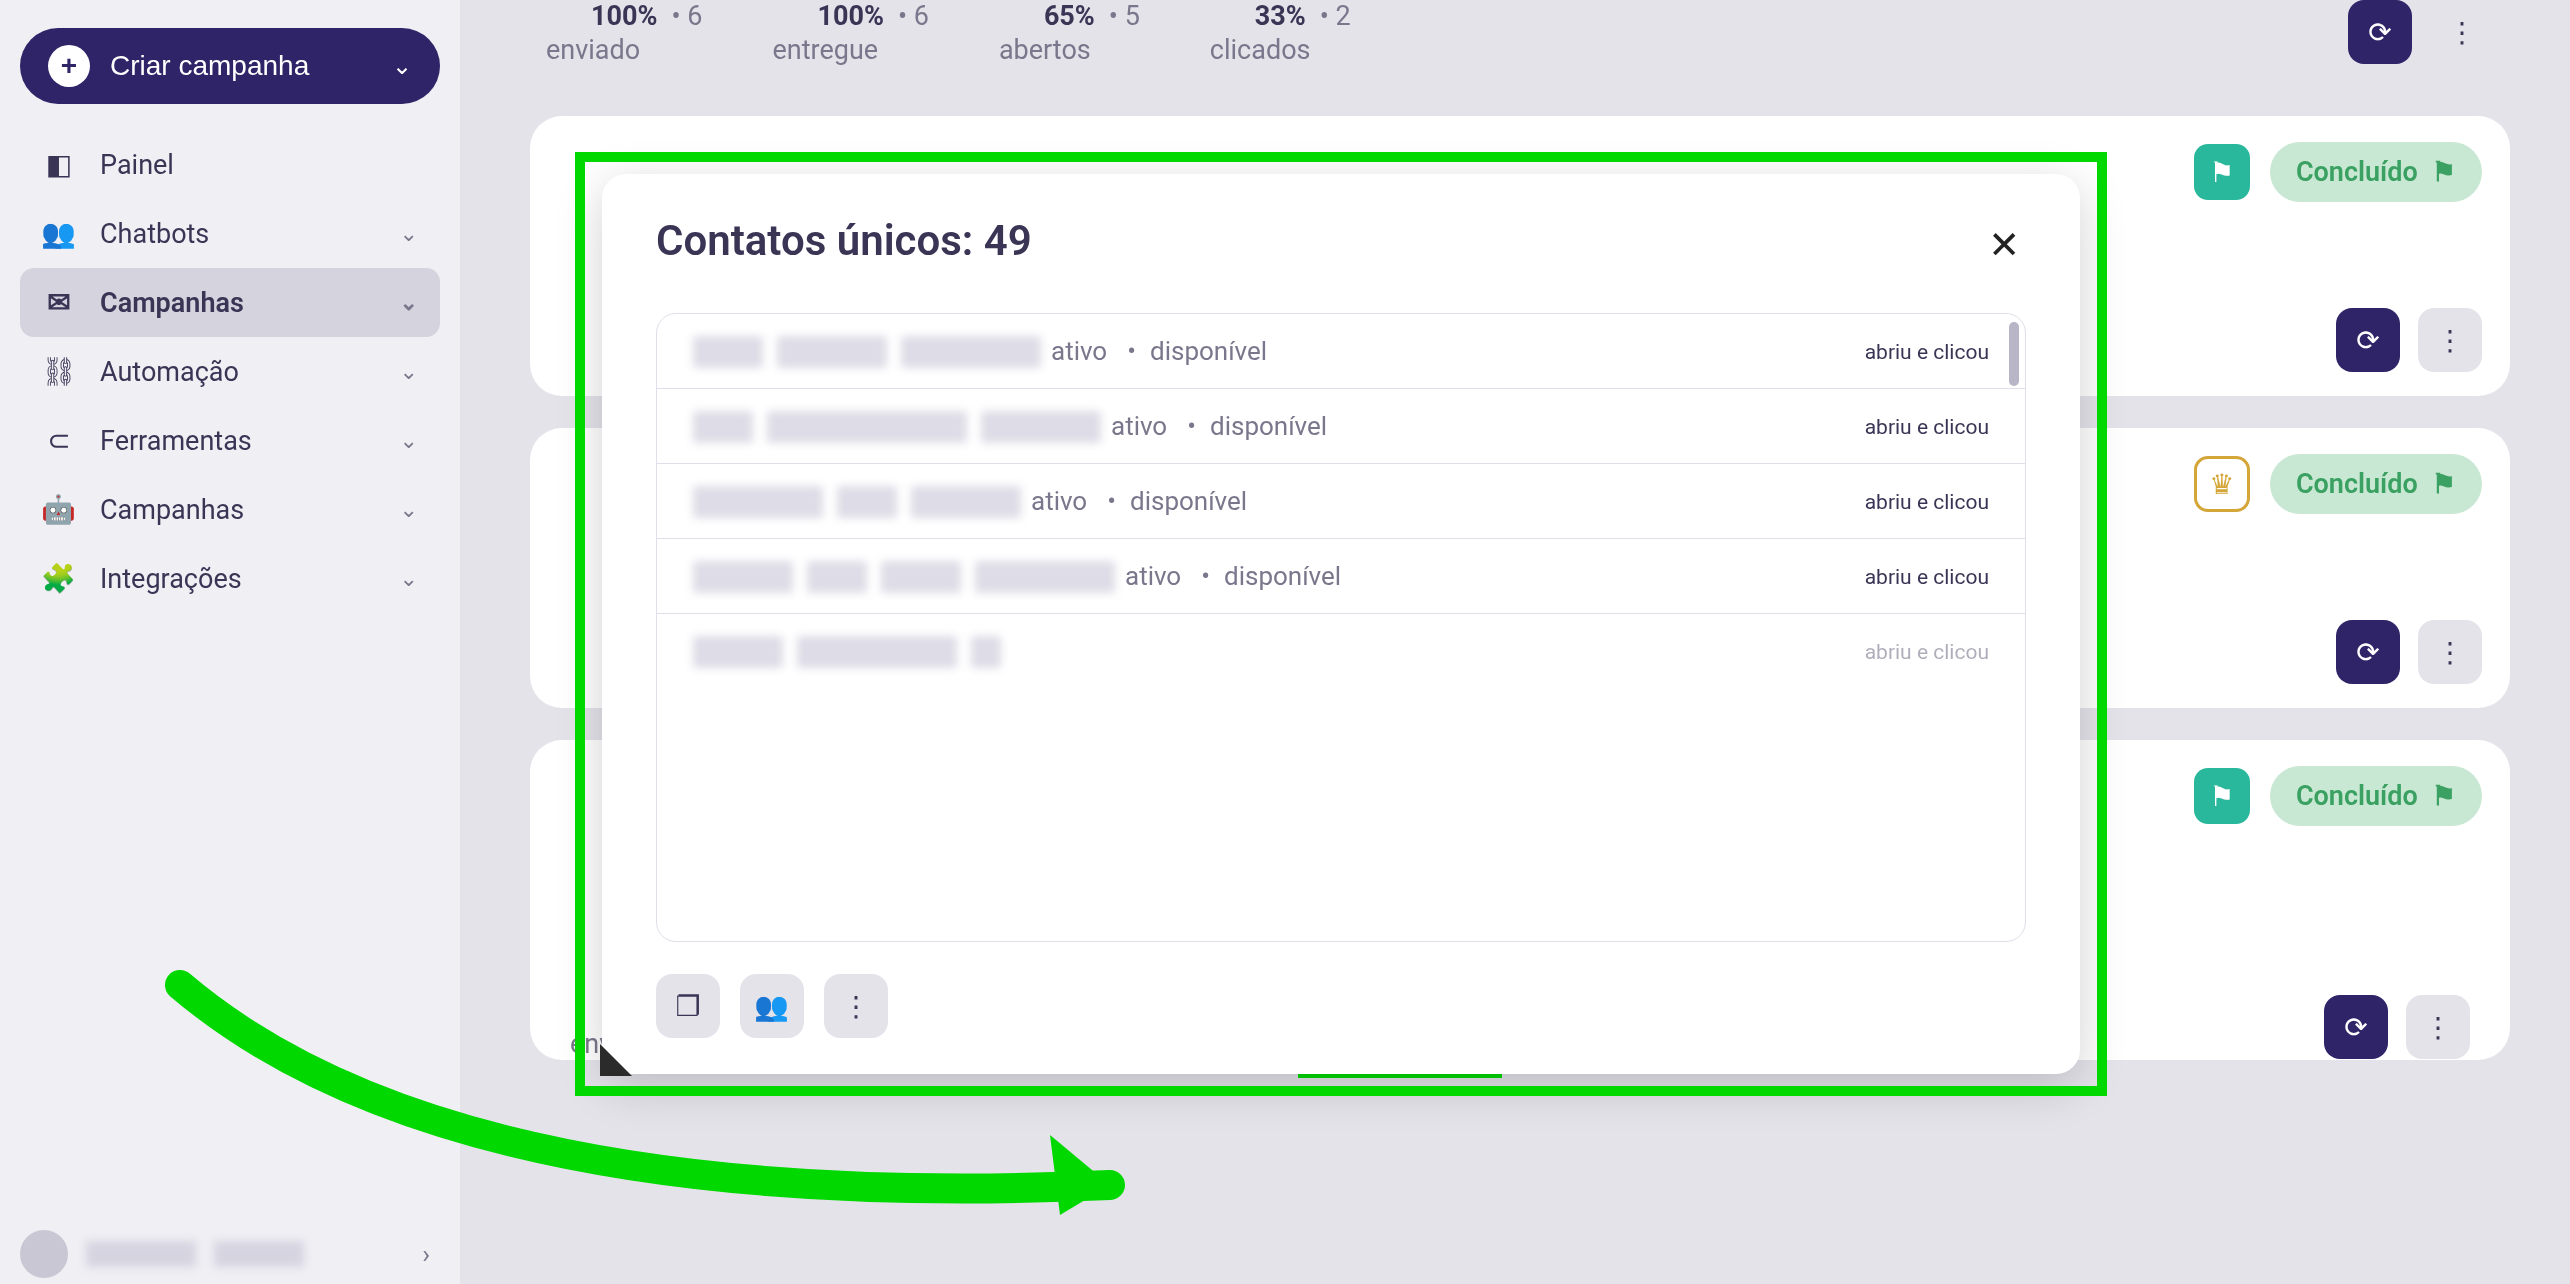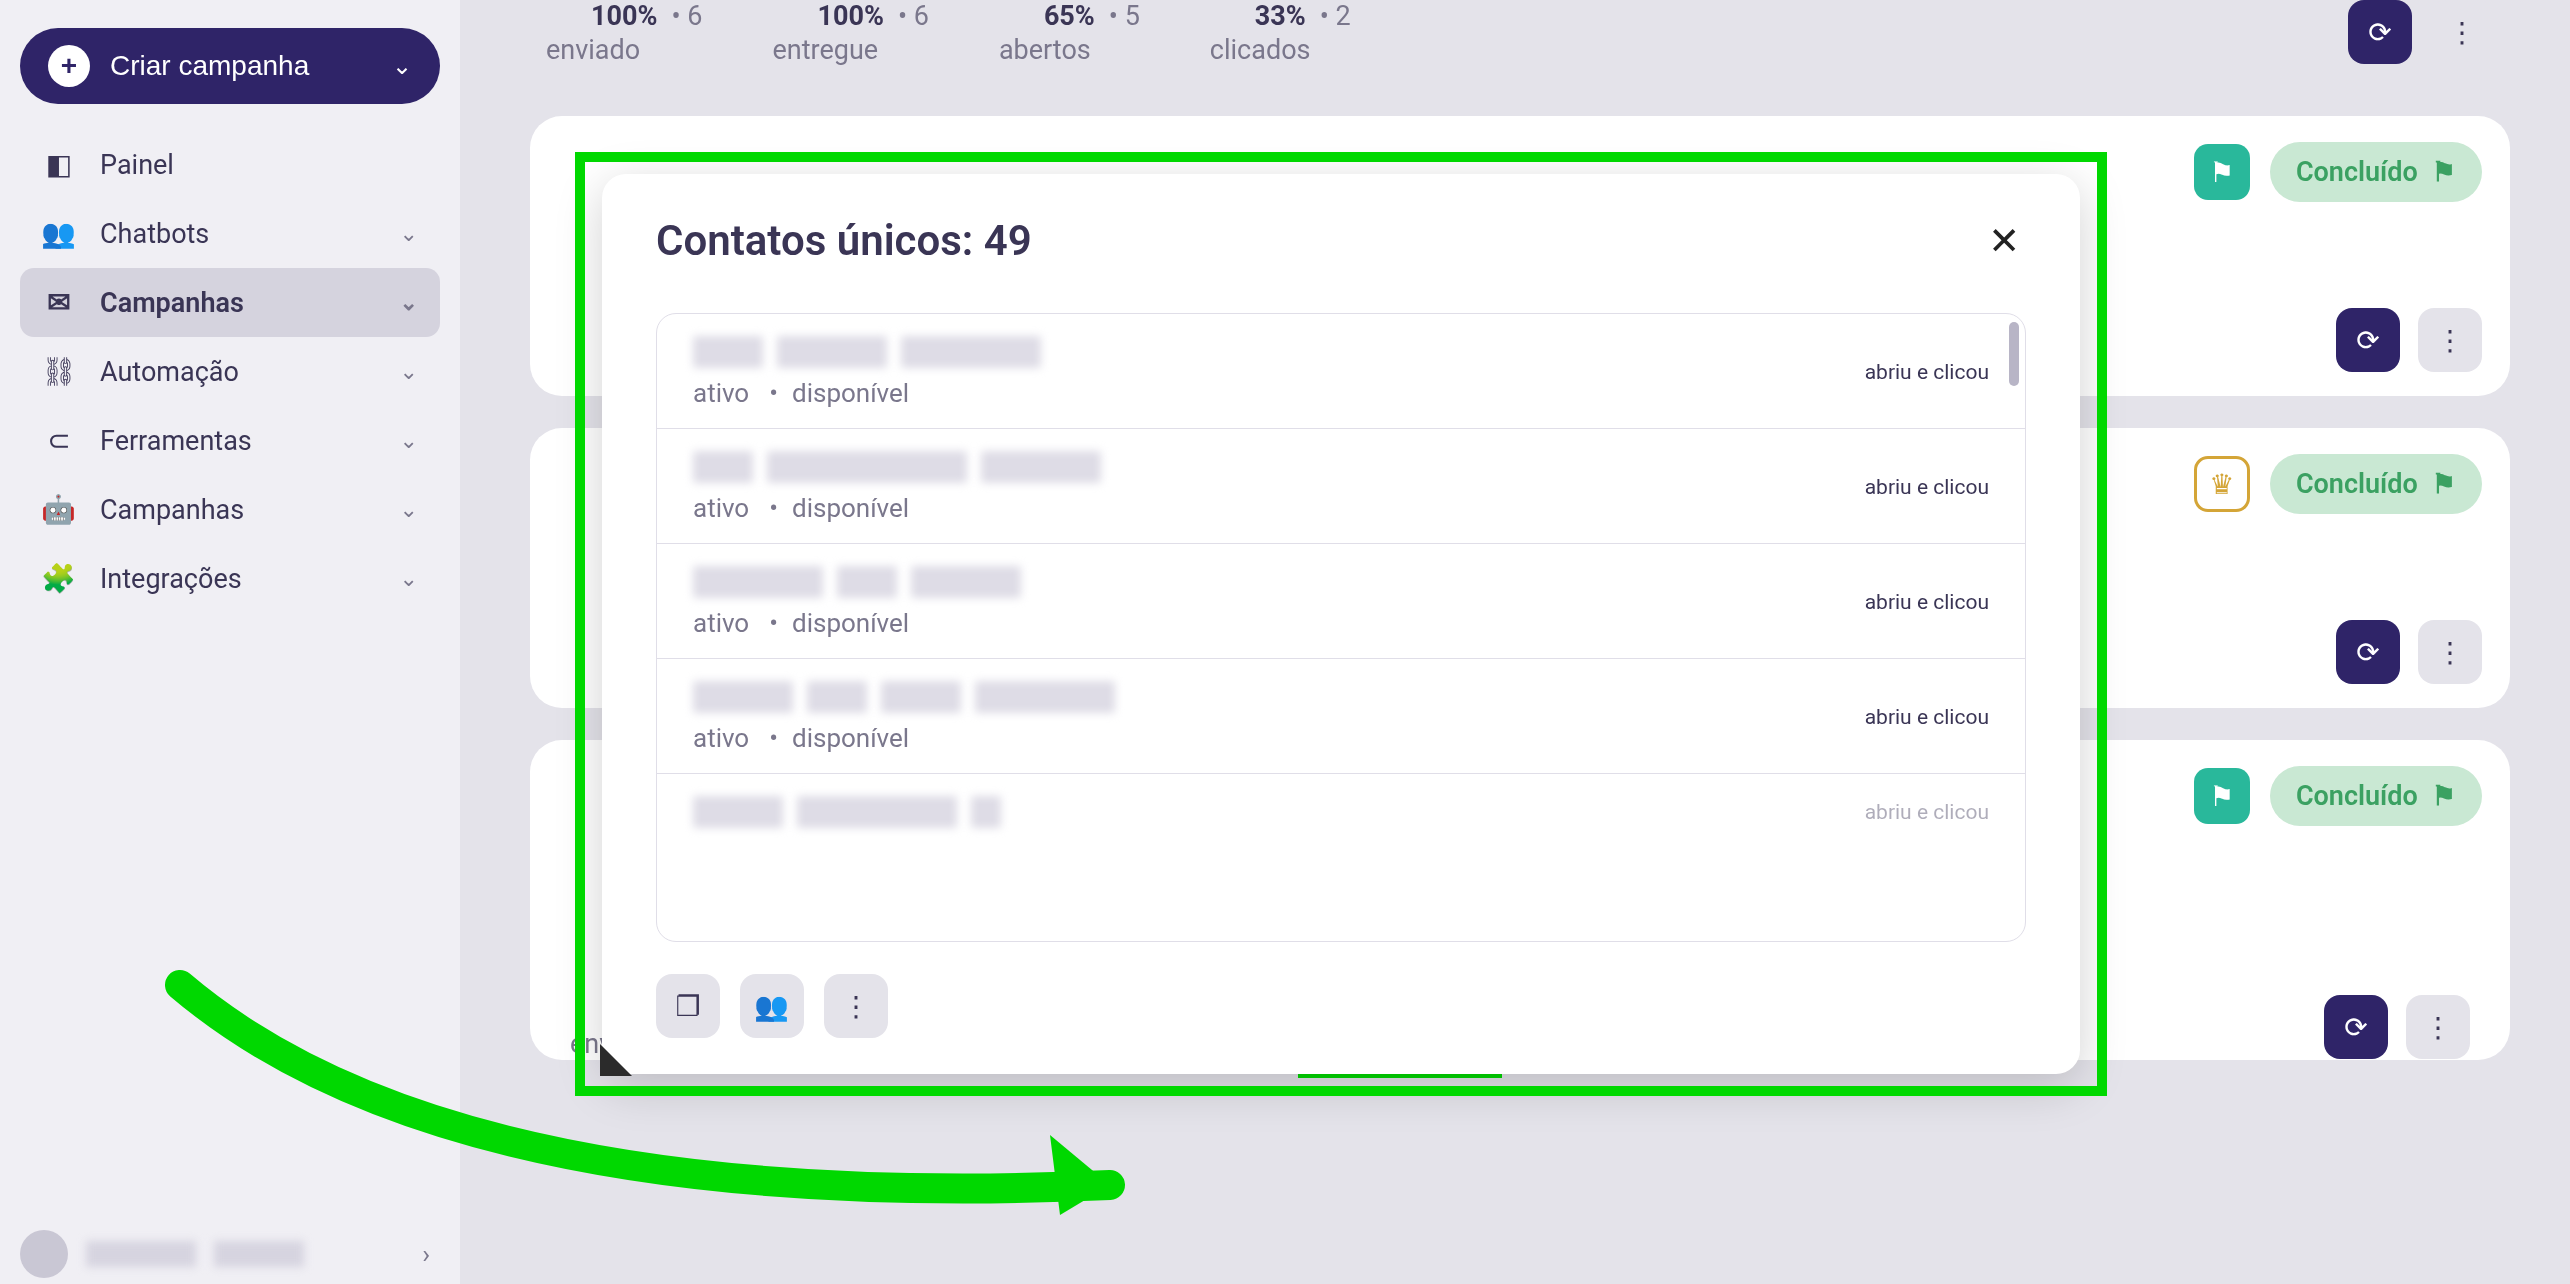--- a/index.html
+++ b/index.html
@@ -195,21 +195,21 @@
     left: 602px; top: 174px;
     width: 1478px; height: 900px;
     background:#fff;
     border-radius: 24px;
     box-shadow: 0 12px 48px rgba(0,0,0,.18);
     z-index: 25;
     padding: 42px 54px 36px;
     display:flex; flex-direction:column;
   }
   .modal-title-row {
-    display:flex; justify-content:space-between; align-items:center;
+    display:flex; justify-content:space-between; align-items:flex-end;
   }
   .modal-title { font-size: 42px; font-weight:600; color: var(--text); }
   .modal-close { font-size: 38px; cursor:pointer; color:#222; background:none; border:none; line-height:1; }
 
   .contact-list {
     margin-top: 48px;
     border: 1px solid var(--border);
     border-radius: 20px;
     flex: 1 1 auto;
     overflow: hidden;
@@ -221,21 +221,21 @@
     position:relative;
   }
   .contact-item {
     display:flex;
     justify-content:space-between;
     align-items:center;
     padding: 22px 36px 20px;
     border-bottom: 1px solid var(--border);
   }
   .contact-item:last-child { border-bottom:none; }
-  .contact-left { display:flex; flex-direction:column; gap:10px;justify-content:flex-end; }
+  .contact-left { display:flex; flex-direction:row; gap:10px;justify-content:flex-end; }
   .contact-blur-row { display:flex; gap: 14px; }
   .blur-block { height: 32px; background:#DEDCE6; filter:blur(4px); border-radius:2px; }
   .contact-meta { display:flex; gap:20px; color: var(--text-muted); font-size:26px; }
   .contact-meta .dot::before { content:"•"; margin-right:14px; }
   .contact-status { font-size:21px; color: var(--text); white-space:nowrap;margin-left:44px; }
 
   .scrollbar {
     position:absolute; top:8px; right:6px;
     width:10px; height:64px;
     background:#B8B5C6; border-radius:6px;

